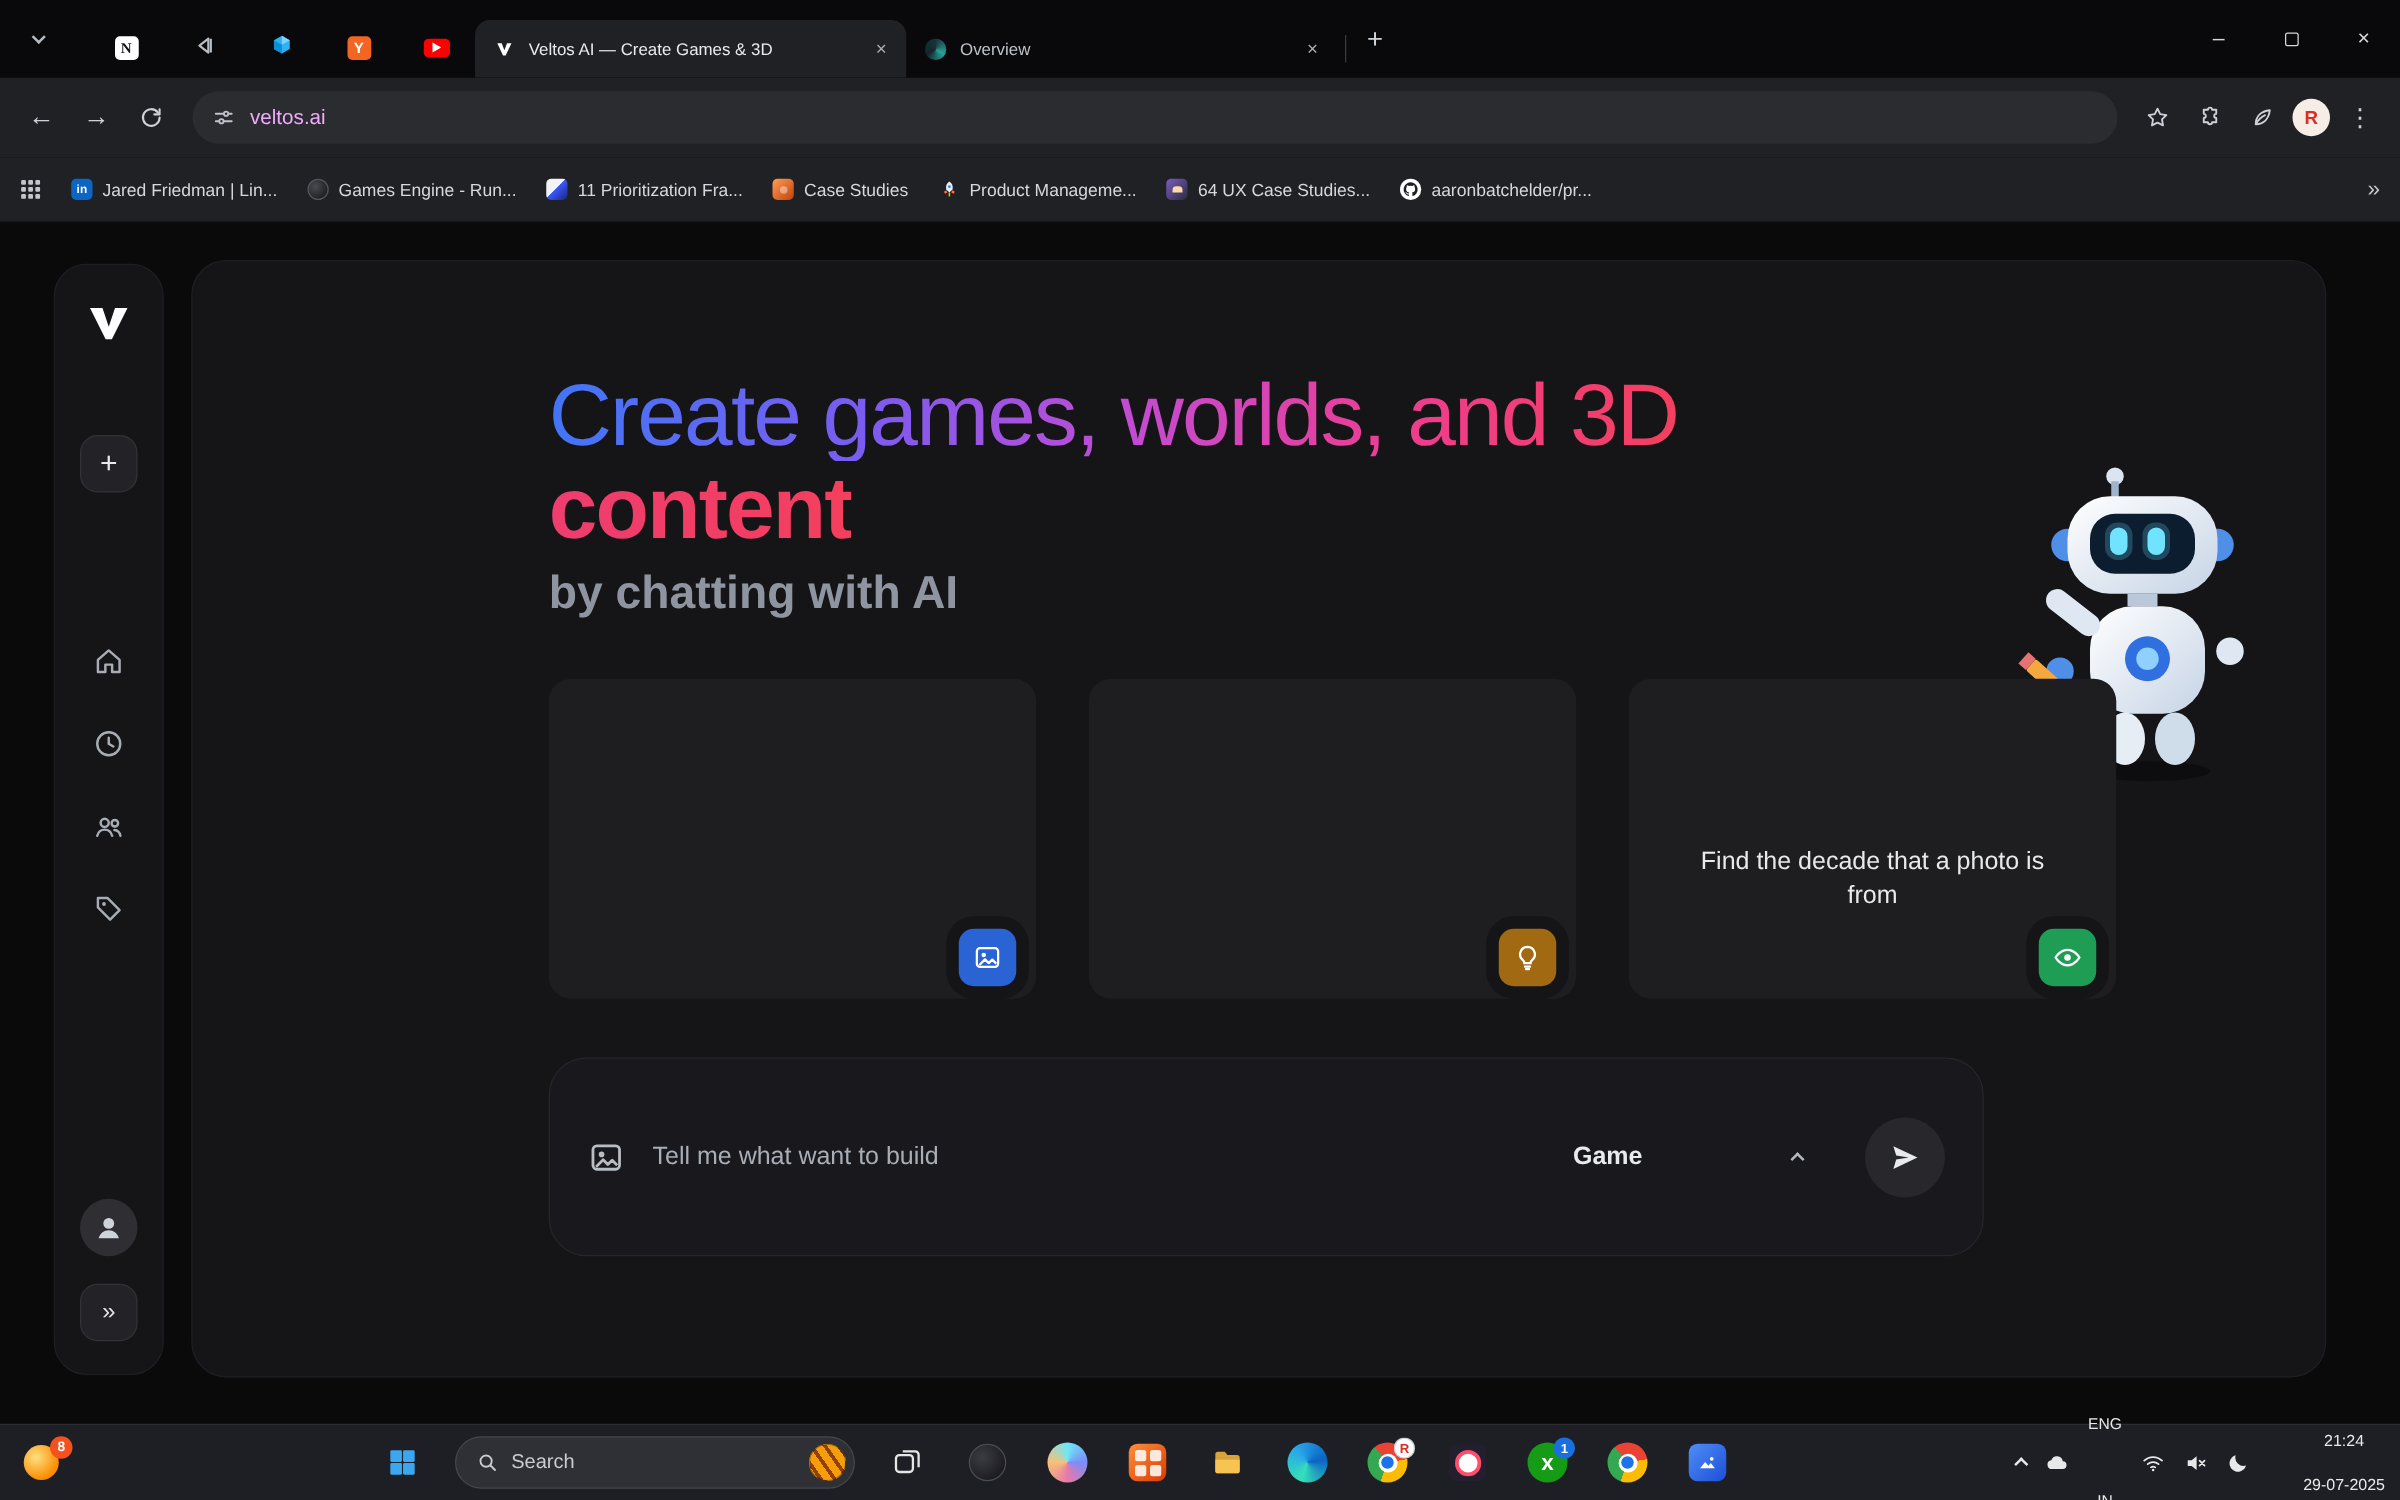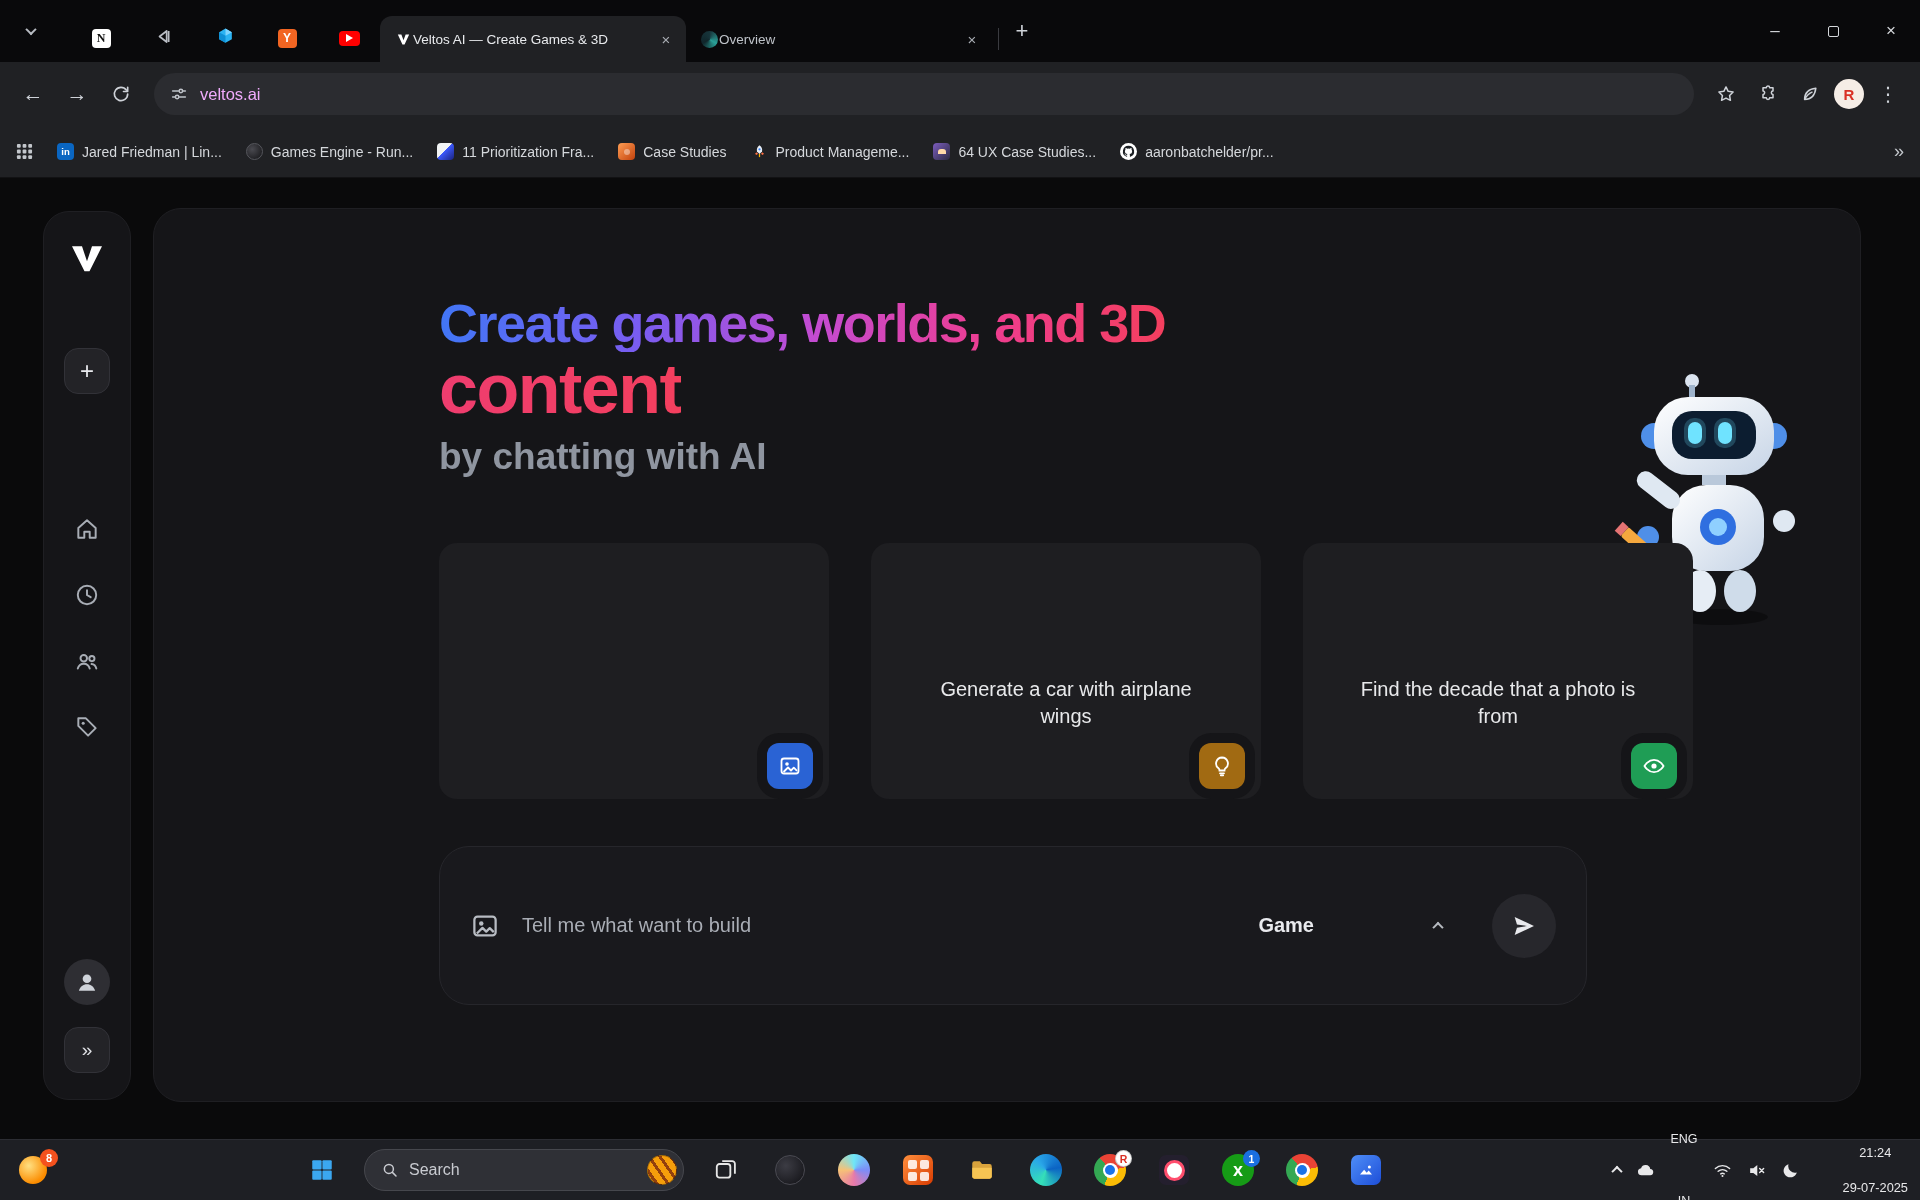--- a/index.html
+++ b/index.html
@@ -12,21 +12,21 @@
   .chev{display:inline-block;width:8px;height:8px;border-right:2px solid currentColor;border-bottom:2px solid currentColor;}
   .chev.down{transform:rotate(45deg) translate(-1px,-1px);}
   .chev.up{transform:rotate(-135deg) translate(-1px,-1px);}
   .pinned{display:flex;align-items:flex-end;margin-left:24px;}
   .pintab{width:62px;height:48px;display:grid;place-items:center;background:transparent;border:none;}
   .favsq{width:19px;height:19px;border-radius:4px;display:grid;place-items:center;font-weight:bold;font-size:12px;}
   .notion{background:#fff;color:#111;font-family:"Liberation Serif",serif;}
   .hn{background:#f26522;color:#fff;}
   .yt{width:21px;height:15px;border-radius:4px;background:#f00;display:grid;place-items:center;}
   .yt::after{content:"";border-left:7px solid #fff;border-top:4px solid transparent;border-bottom:4px solid transparent;}
-  .tab{height:46px;display:flex;align-items:center;padding:0 10px 0 14px;width:306px;border-radius:12px 12px 0 0;border:none;background:transparent;color:#bfc3c9;font-size:13.5px;}
+  .tab{height:46px;display:flex;align-items:center;gap:10px;padding:0 10px 0 14px;width:345px;border-radius:12px 12px 0 0;border:none;background:transparent;color:#bfc3c9;font-size:13.5px;}
   .tab.active{background:#202124;color:#e8eaed;}
   .tab-title{flex:1;text-align:left;white-space:nowrap;overflow:hidden;text-overflow:ellipsis;}
   .tab-close{width:20px;height:20px;border-radius:50%;display:grid;place-items:center;color:#a9adb4;font-size:15px;}
   .tab-fav{width:19px;height:19px;display:grid;place-items:center;flex:0 0 auto;}
   .ov-fav{width:17px;height:17px;border-radius:50%;background:conic-gradient(#17343a,#2aa198,#10262b,#17343a);}
   .tab-sep{width:1px;height:22px;background:#3a3b40;margin:0 6px 12px 6px;}
   .newtab{align-self:center;width:34px;height:34px;border:none;background:transparent;color:#cfd3d9;font-size:22px;border-radius:50%;}
   .win-controls{position:absolute;right:0;top:0;height:62px;display:flex;}
   .winbtn{width:58px;height:62px;border:none;background:transparent;color:#d4d7db;display:grid;place-items:center;font-size:17px;}
   .maxbox{width:11px;height:11px;border:1.6px solid #d4d7db;border-radius:2px;}
@@ -65,21 +65,21 @@
   .side-nav{margin-top:120px;display:flex;flex-direction:column;gap:36px;align-items:center;color:#a8adb5;}
   .side-ic{width:30px;height:30px;border:none;background:transparent;color:#a8adb5;display:grid;place-items:center;}
   .side-ic svg{width:26px;height:26px;}
   .side-bottom{margin-top:auto;display:flex;flex-direction:column;gap:22px;align-items:center;}
   .side-avatar{width:46px;height:46px;border-radius:50%;background:#2e2e33;color:#cfd3da;display:grid;place-items:center;border:none;}
   .side-avatar svg{width:26px;height:26px;}
   .expandbtn{width:46px;height:46px;border-radius:14px;background:#232327;border:1px solid #323238;color:#dfe1e5;font-size:19px;display:grid;place-items:center;}
 
   .panel{position:absolute;left:153px;top:30px;width:1708px;height:894px;background:#151518;border:1px solid #1f1f23;border-radius:28px;overflow:hidden;}
   .hero{position:absolute;left:285px;top:86px;width:1120px;}
-  .hero-line{display:inline-block;font-size:54px;font-weight:700;letter-spacing:-1.5px;line-height:1.06;background:linear-gradient(90deg,#4176f6 0%,#7b5cf0 28%,#c44bd1 52%,#ee3d8f 76%,#f43f5e 100%);-webkit-background-clip:text;background-clip:text;color:transparent;}
+  .hero-line{display:inline-block;font-size:70px;font-weight:400;letter-spacing:-1.5px;line-height:1.06;background:linear-gradient(90deg,#4176f6 0%,#7b5cf0 28%,#c44bd1 52%,#ee3d8f 76%,#f43f5e 100%);-webkit-background-clip:text;background-clip:text;color:transparent;}
   .hero-line2{display:block;}
   .hero-line2 span{display:inline-block;font-size:70px;font-weight:700;letter-spacing:-1.5px;line-height:1.06;background:linear-gradient(90deg,#ee3d6f,#f43f5e);-webkit-background-clip:text;background-clip:text;color:transparent;}
   .hero-sub{margin-top:10px;font-size:37px;font-weight:700;color:#8f95a0;}
 
   .cards{position:absolute;left:285px;top:334px;display:flex;gap:42px;}
   .card{position:relative;width:390px;height:256px;background:#1e1e21;border-radius:18px;border:none;}
   .card-text{display:block;padding:64px 50px 0;font-size:20px;font-weight:500;color:#e8e9eb;text-align:center;line-height:1.35;}
   .badge{position:absolute;right:16px;bottom:10px;width:46px;height:46px;border-radius:12px;display:grid;place-items:center;box-shadow:0 0 0 10px #151518;color:#fff;}
   .badge svg{width:24px;height:24px;}
   .badge.blue{background:#2a63d4;}
@@ -388,21 +388,20 @@
         <button class="card">
           <span class="badge blue">
               <svg viewBox="0 0 24 24" fill="none" stroke="#fff" stroke-width="1.8">
                 <rect x="3.5" y="4.5" width="17" height="15" rx="2.5"></rect>
                 <circle cx="9" cy="10" r="1.8" fill="#fff" stroke="none"></circle>
                 <path d="M5.5 18l4.5-4.5 3 3 2.8-2.8 3.2 3.2" stroke-linejoin="round"></path>
               </svg>
             </span>
         </button>
         <button class="card">
-          <span class="card-text">Generate a car with airplane wings</span>
           <span class="badge amber">
               <svg viewBox="0 0 24 24" fill="none" stroke="#fff" stroke-width="1.8" stroke-linecap="round">
                 <path d="M12 3.5a6 6 0 0 1 3.5 10.8c-.8.6-1 1.3-1 2.2h-5c0-.9-.2-1.6-1-2.2A6 6 0 0 1 12 3.5z"></path>
                 <path d="M10 19.3h4M10.8 21.3h2.4"></path>
               </svg>
             </span>
         </button>
         <button class="card">
           <span class="card-text">Find the decade that a photo is from</span>
           <span class="badge green">

